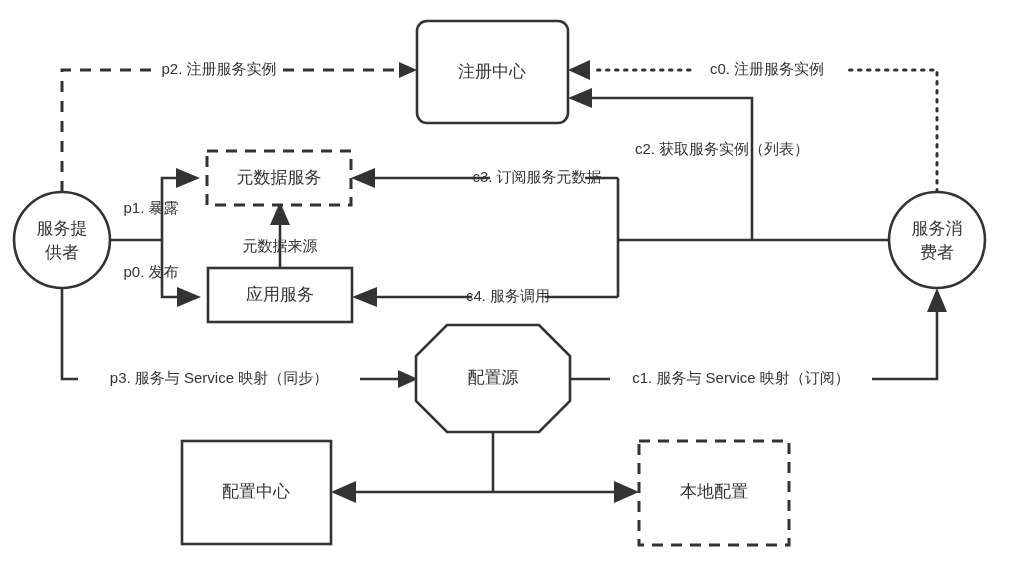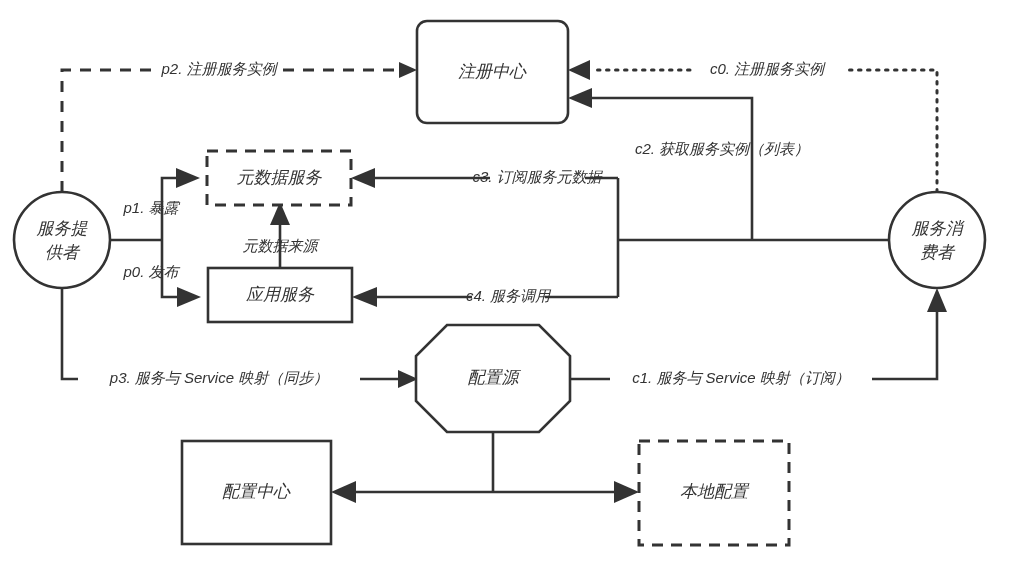--- a/index.html
+++ b/index.html
@@ -1,18 +1,18 @@
 <!DOCTYPE html>
 <html><head>
 <meta charset="utf-8">
 <style>
   html,body{margin:0;padding:0;background:#ffffff;}
   body{width:1010px;height:568px;overflow:hidden;
        font-family:"Liberation Sans","DejaVu Sans",sans-serif;}
-  #stage{position:relative;width:1010px;height:568px;background:#fff;font-style:italic;}
+  #stage{position:relative;width:1010px;height:568px;background:#fff;}
   svg{position:absolute;left:0;top:0;}
   .node-label{font-size:17px;fill:#333333;text-anchor:middle;dominant-baseline:middle;}
   .edge-label{font-size:15px;fill:#333333;text-anchor:middle;dominant-baseline:middle;}
   .shape{fill:#ffffff;stroke:#333333;stroke-width:2.6;}
   .shape-dashed{fill:#ffffff;stroke:#333333;stroke-width:3;stroke-dasharray:11 8;}
   .line{stroke:#333333;stroke-width:2.6;fill:none;}
   .line-dashed{stroke:#333333;stroke-width:3;fill:none;stroke-dasharray:11 9;}
   .line-dotted{stroke:#333333;stroke-width:3;fill:none;stroke-dasharray:2.5 6.5;stroke-linecap:round;}
   .arrowhead{fill:#333333;stroke:none;}
 </style>

